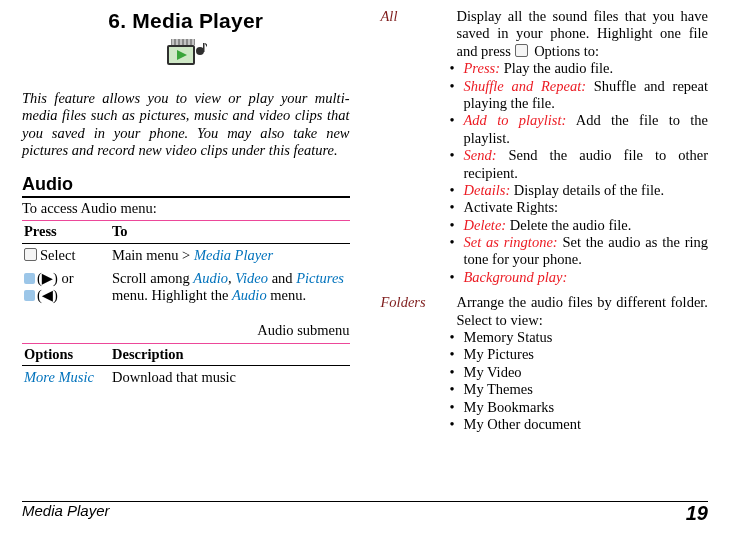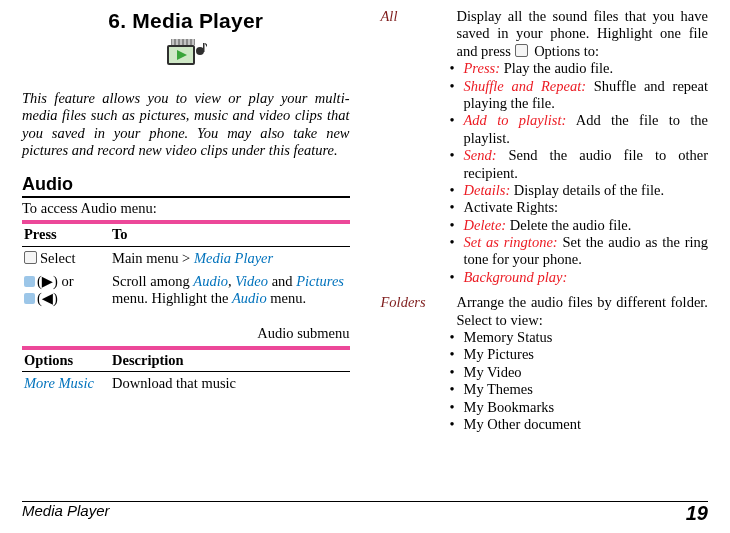--- a/index.html
+++ b/index.html
@@ -48,21 +48,21 @@
   }
   .lead { margin: 2px 0 3px 0; }
   table.tbl {
     width: 100%;
     border-collapse: collapse;
     font-size: 14.5px;
   }
   table.tbl th {
     text-align: left;
     font-weight: 700;
-    border-top: 4px solid #ec4899;
+    border-top: 1px solid #ec4899;
     border-bottom: 1px solid #000;
     padding: 2px 2px;
   }
   table.tbl td {
     vertical-align: top;
     padding: 3px 2px;
   }
   table.tbl td:first-child, table.tbl th:first-child { width: 84px; }
   .blue { color: #0072BC; font-style: italic; }
   .red { color: #EC1C24; font-style: italic; }

